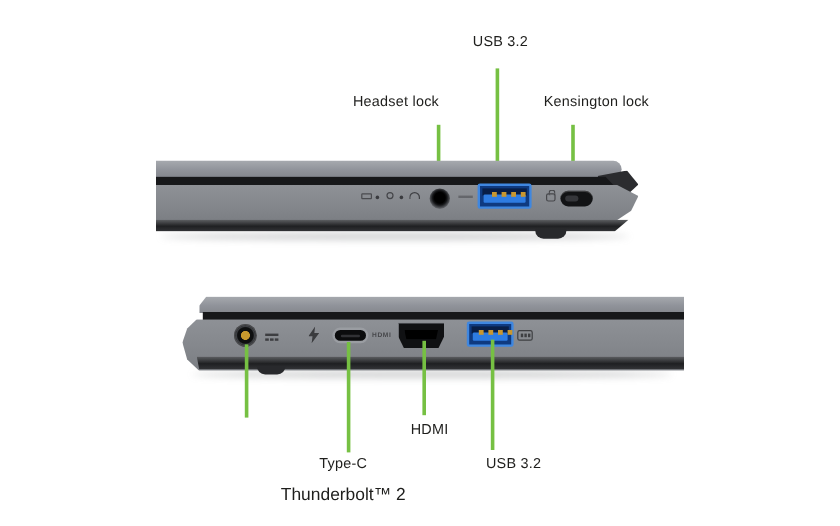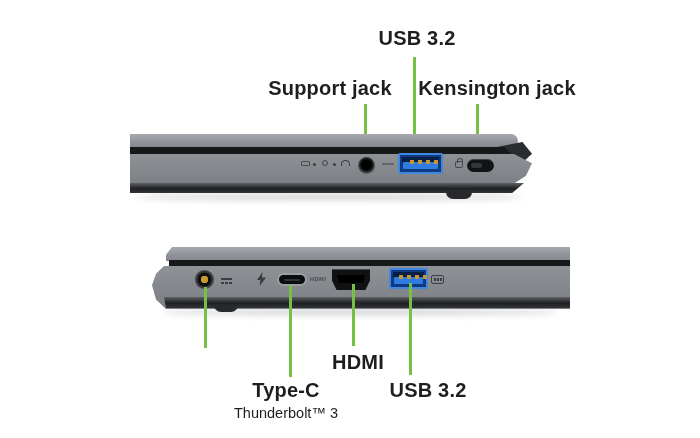--- a/index.html
+++ b/index.html
@@ -3,21 +3,21 @@
 <meta charset="utf-8">
 <style>
   html,body{margin:0;padding:0;background:#ffffff;}
   #stage{
     position:relative;width:700px;height:438px;background:#ffffff;
     font-family:"Liberation Sans",sans-serif;overflow:hidden;
   }
   
   .label{
     position:absolute;transform:translateX(-50%);
-    font-size:20px;font-weight:700;color:#1e1e1c;
+    font-size:12px;font-weight:400;color:#1e1e1c;
     white-space:nowrap;letter-spacing:.2px;
   }
   .sublabel{
     position:absolute;transform:translateX(-50%);
     font-size:14.5px;font-weight:400;color:#1e1e1c;white-space:nowrap;
   }
   .callout-line{position:absolute;width:3px;background:#76c043;}
 
   
   .view{position:absolute;}
@@ -85,22 +85,22 @@
     transform:scale(.55);transform-origin:left center;font-family:"Liberation Sans",sans-serif;
   }
   .wedge-dark{position:absolute;background:#2b2c2f;}
 </style>
 </head>
 <body>
 
 <div id="stage">
 
   <div class="label" style="left:417px;top:27px;">USB 3.2</div>
-  <div class="label" style="left:330px;top:77px;">Support jack</div>
-  <div class="label" style="left:497px;top:77px;">Kensington jack</div>
+  <div class="label" style="left:330px;top:77px;">Headset lock</div>
+  <div class="label" style="left:497px;top:77px;">Kensington lock</div>
 
   <div class="callout-line" style="left:413px;top:57px;height:107px;"></div>
   <div class="callout-line" style="left:364px;top:104px;height:62px;"></div>
   <div class="callout-line" style="left:476px;top:104px;height:59px;"></div>
 
   <div class="view" style="left:130px;top:134px;width:402px;height:70px;">
     <div class="ground-shadow" style="left:4px;top:60px;width:390px;"></div>
     <div class="lid" style="left:0;top:0;width:388px;height:14px;border-radius:0 7px 7px 0;"></div>
     <div class="wedge-dark" style="left:368px;top:8px;width:34px;height:26px;clip-path:polygon(0 18%,72% 0,100% 45%,55% 100%,0 58%);"></div>
     <div class="groove" style="left:0;top:13px;width:382px;height:8px;clip-path:polygon(0 0,98% 0,100% 100%,0 100%);"></div>
@@ -164,17 +164,17 @@
       <div class="p" style="left:8px;"></div>
     </div>
   </div>
 
   <div class="callout-line" style="left:204px;top:287px;height:61px;"></div>
   <div class="callout-line" style="left:289px;top:285px;height:92px;"></div>
   <div class="callout-line" style="left:352px;top:284px;height:62px;"></div>
   <div class="callout-line" style="left:409px;top:283px;height:92px;"></div>
 
   <div class="label" style="left:286px;top:379px;text-align:right;">Type-C</div>
-  <div class="sublabel" style="left:286px;top:405px;">Thunderbolt™ 3</div>
+  <div class="sublabel" style="left:286px;top:405px;">Thunderbolt™ 2</div>
   <div class="label" style="left:358px;top:351px;">HDMI</div>
   <div class="label" style="left:428px;top:379px;">USB 3.2</div>
 
 </div>
 
 </body></html>

